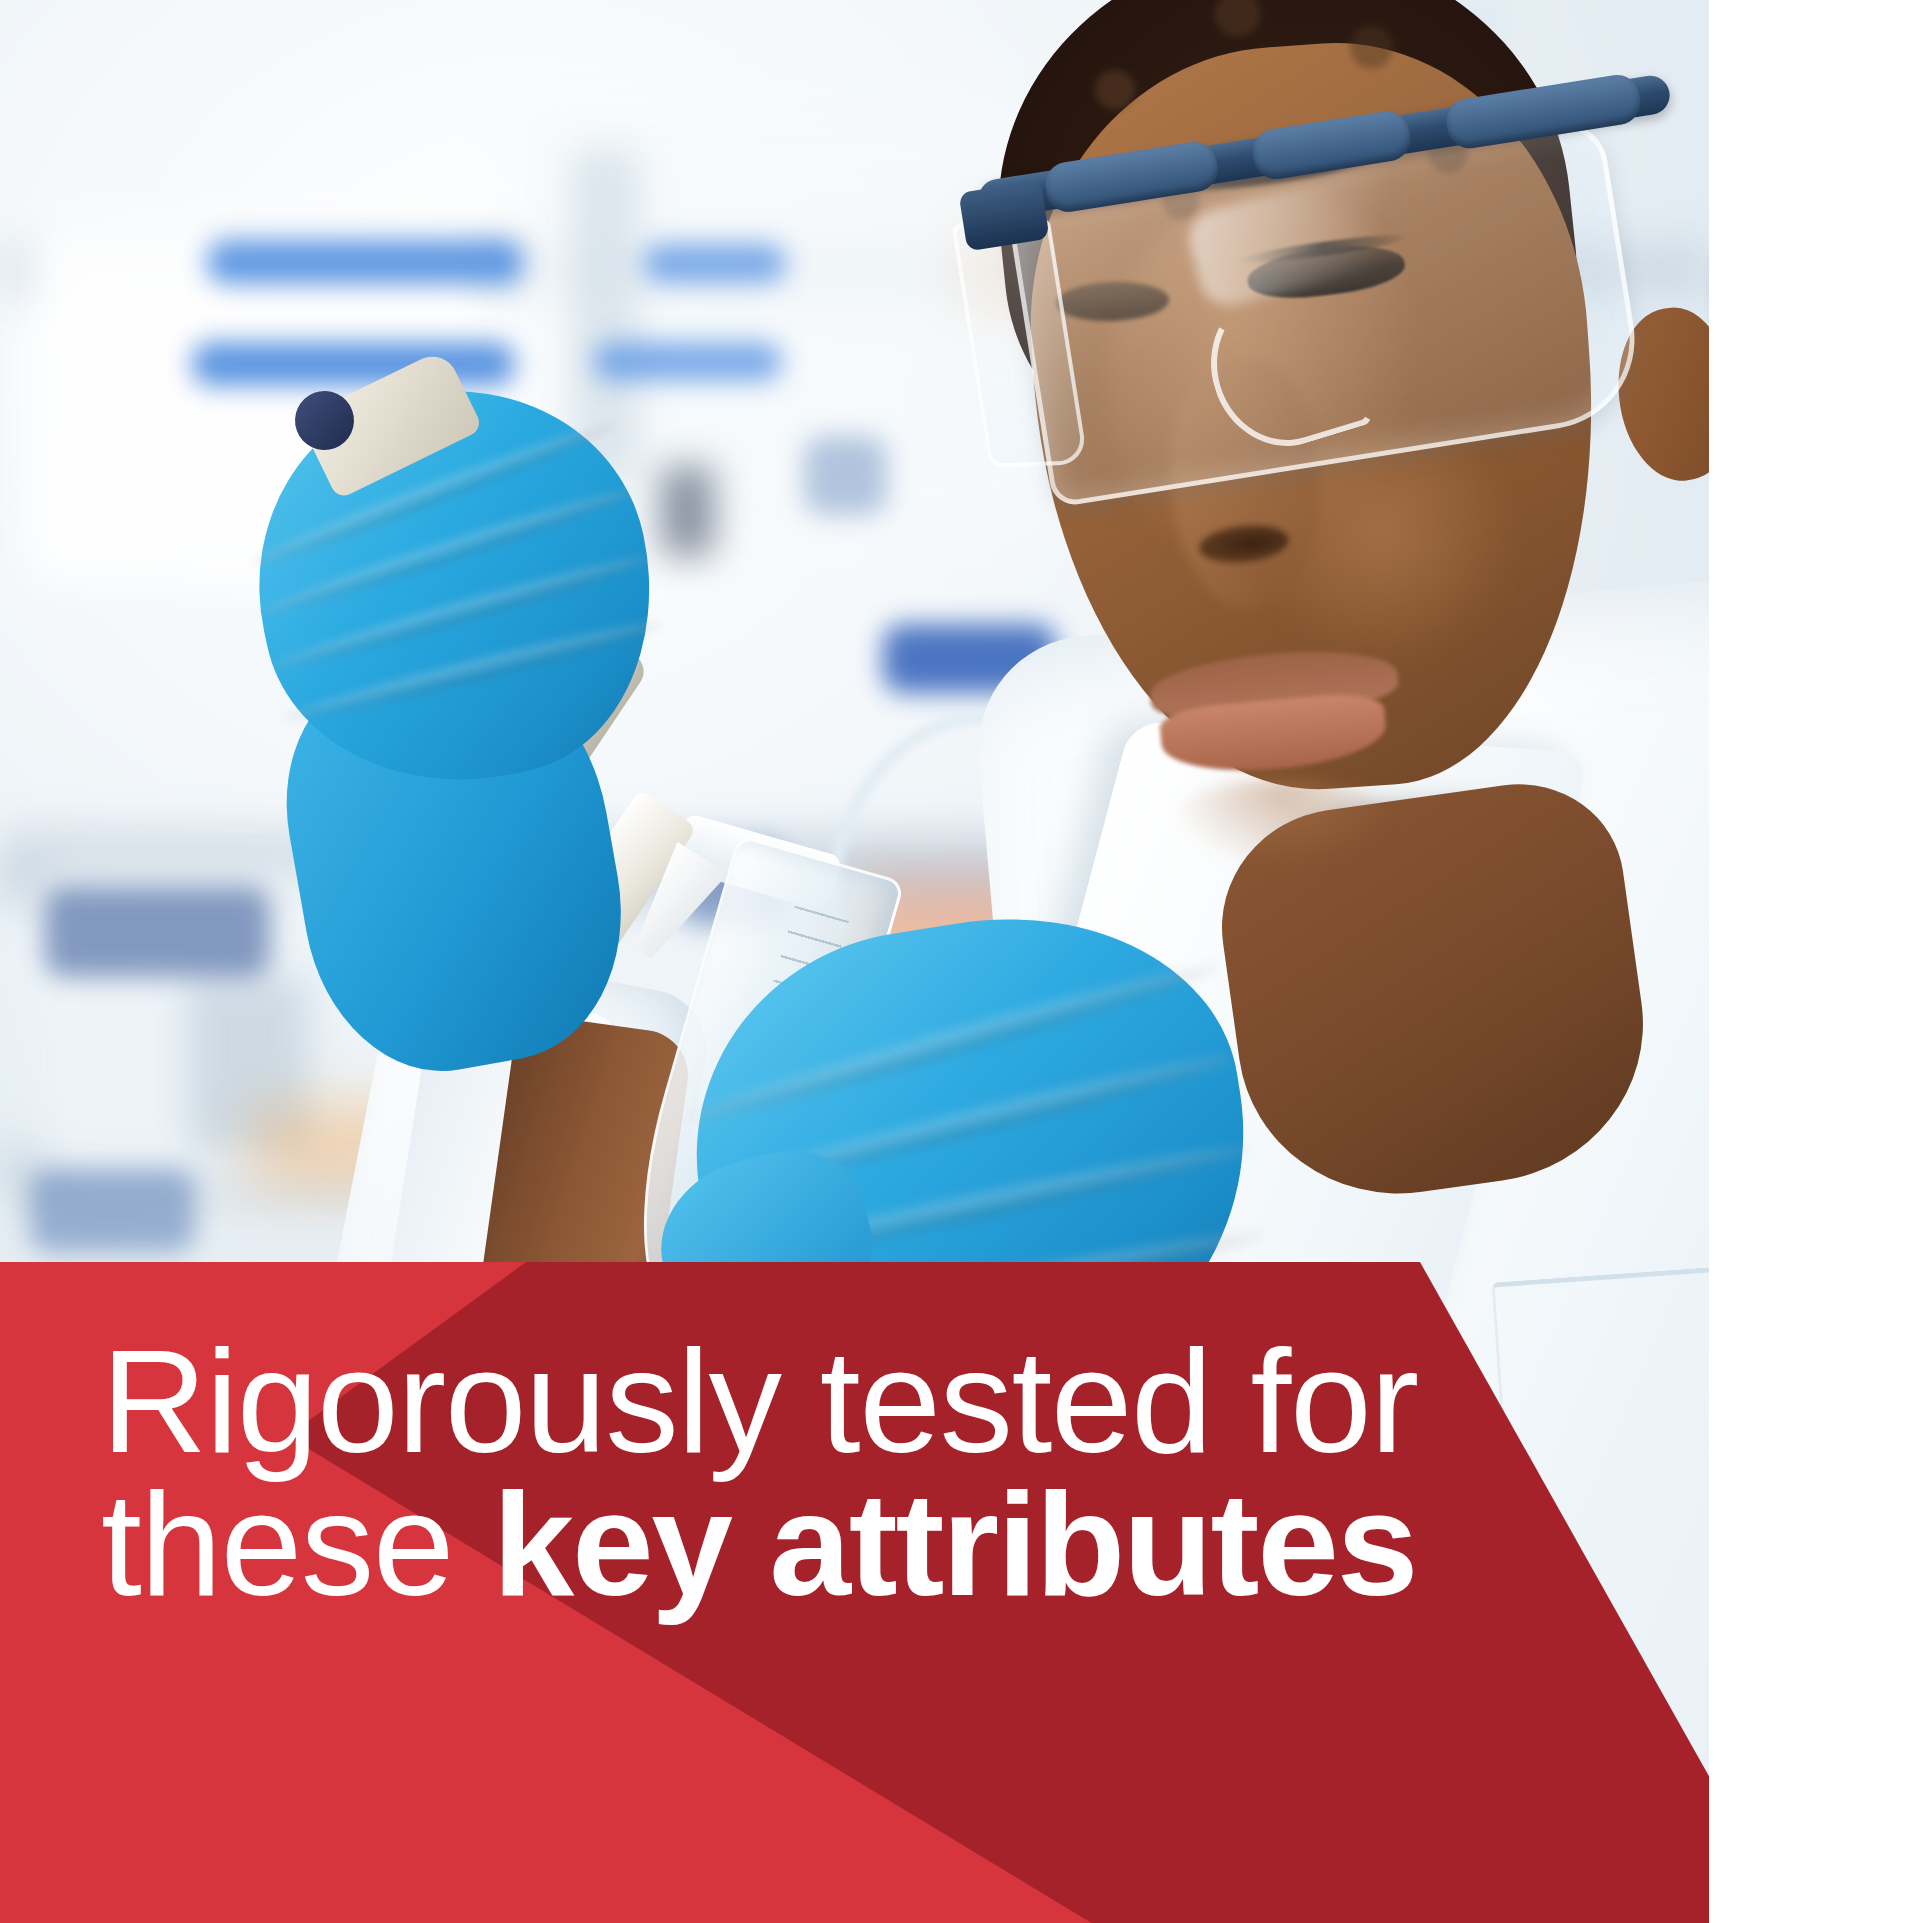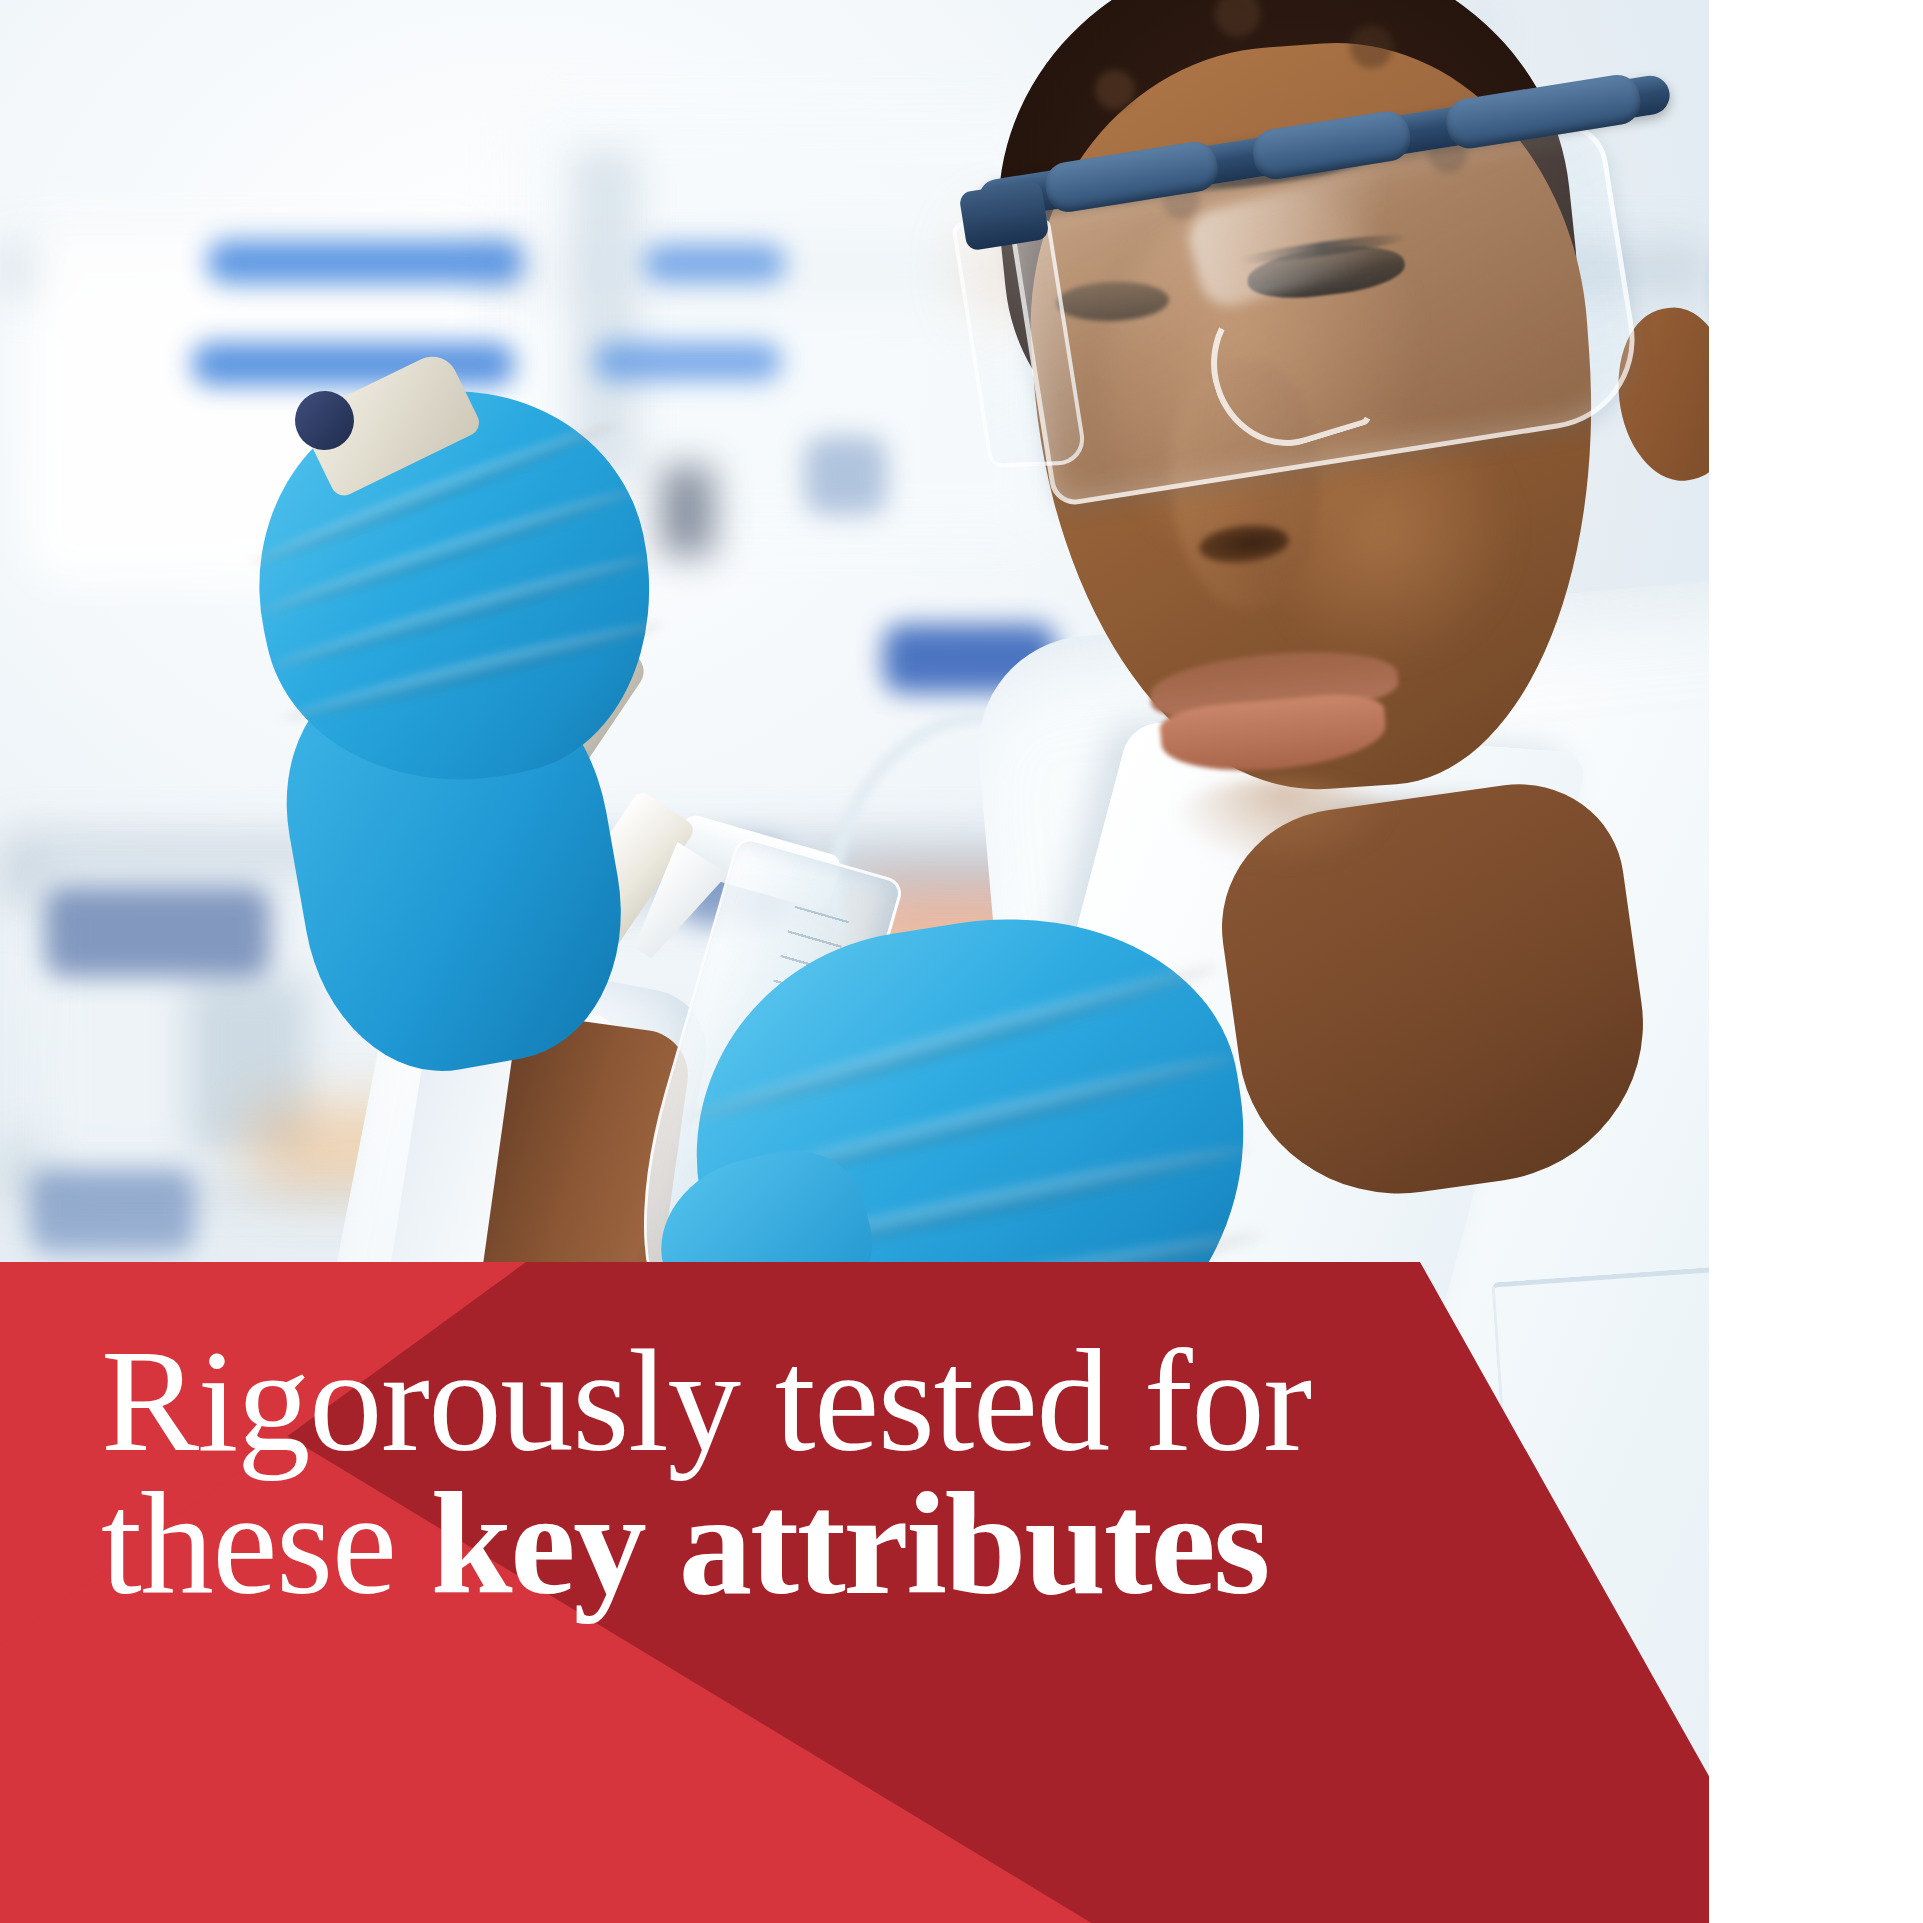--- a/index.html
+++ b/index.html
@@ -3,21 +3,21 @@
 <meta charset="utf-8">
 <title>Rigorously tested for these key attributes</title>
 <style>
   html,body{margin:0;padding:0;background:#fff;}
   *{box-sizing:border-box;}
 
   #poster{
     position:relative;
     width:1709px;height:1924px;
     overflow:hidden;
-    font-family:Liberation Serif, serif;
+    font-family:Liberation Sans, sans-serif;
     background:#22c55e;
   }
 
   
   .photo{position:absolute;inset:0;overflow:hidden;}
 
   
   .bg-base{
     position:absolute;inset:0;
     background:

